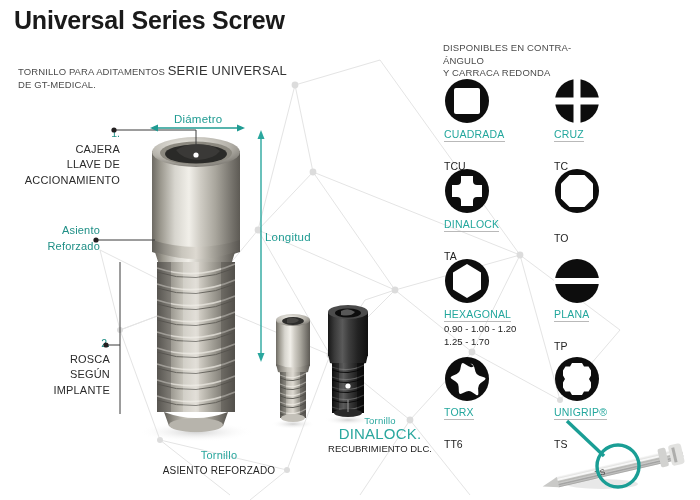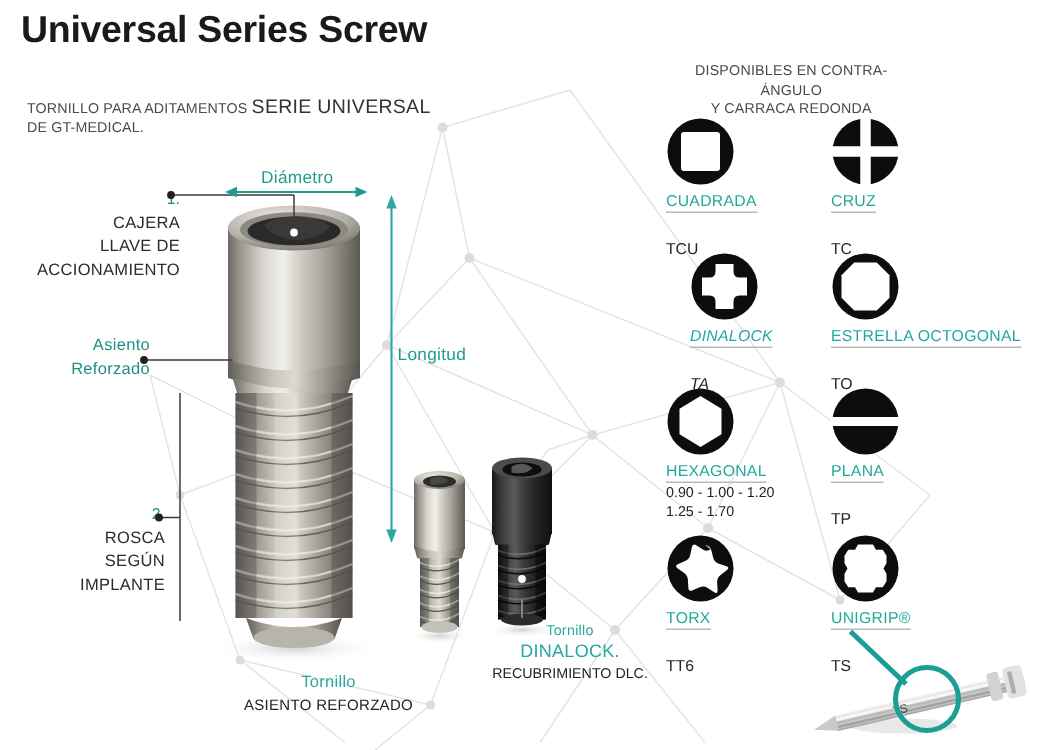--- a/index.html
+++ b/index.html
@@ -48,27 +48,27 @@
   #lbl-diametro { left: 174px; top: 113px; }
   #lbl-longitud { left: 265px; top: 231px; }
 
   
   .caption { position: absolute; text-align: center; line-height: 13px; }
   .caption .t { color: #2aa79e; font-size: 11px; letter-spacing: 0.2px; }
   .caption .b { color: #232323; font-size: 10px; letter-spacing: 0.2px; }
   #cap-left { left: 104px; top: 447px; width: 230px; }
   #cap-right { left: 285px; top: 412px; width: 190px; }
   #cap-right .t { font-size: 9.5px; }
-  #cap-right .b { font-size: 12px; color: #2aa79e; }
+  #cap-right .b { font-size: 15px; color: #2aa79e; }
   #cap-right .b2 { font-size: 9.5px; color: #232323; }
 
   
   .panel-head {
     position: absolute; left: 443px; top: 42px;
-    font-size: 9.5px; line-height: 12.5px; color: #4b4b4b; letter-spacing: 0.15px; text-align: center;
+    font-size: 9.5px; line-height: 12.5px; color: #4b4b4b; letter-spacing: 0.15px;
   }
   .drives { position: absolute; left: 440px; top: 72px; width: 250px; }
   .drive { position: absolute; }
   .drive .name {
     font-size: 10.5px; color: #23a79d; letter-spacing: 0.2px;
     border-bottom: 1.5px solid #b9b9b9; display: inline-block;
     padding-bottom: 1px; line-height: 12px; white-space: nowrap;
   }
   .drive .code { font-size: 10.5px; color: #232323; margin-top: 18px; line-height: 12px; }
   .drive .sizes { font-size: 9.5px; color: #232323; line-height: 11.5px; margin-top: 1px; }
@@ -332,35 +332,34 @@
     <div class="drive" style="left:114px; top:6px;">
       <svg class="icon-wrap" viewBox="0 0 46 46">
         <circle cx="23" cy="23" r="22" fill="#0d0d0d"></circle>
         <rect x="19.5" y="0" width="7" height="46" fill="#ffffff"></rect>
         <rect x="0" y="19.5" width="46" height="7" fill="#ffffff"></rect>
       </svg>
       <div class="name">CRUZ</div>
       <div class="code">TC</div>
     </div>
 
-    <div class="drive" style="left:20px; top:96px;font-style:italic;">
+    <div class="drive" style="left:4px; top:96px;">
       <svg class="icon-wrap" viewBox="0 0 46 46">
         <circle cx="23" cy="23" r="22" fill="#0d0d0d"></circle>
         <path d="M17,8 h12 v5 q0,4 4,4 h5 v12 h-5 q-4,0 -4,4 v5 h-12 v-5 q0,-4 -4,-4 h-5 v-12 h5 q4,0 4,-4 z" fill="#ffffff"></path>
       </svg>
       <div class="name">DINALOCK</div>
       <div class="code">TA</div>
     </div>
 
     <div class="drive" style="left:114px; top:96px;">
       <svg class="icon-wrap" viewBox="0 0 46 46">
         <circle cx="23" cy="23" r="22" fill="#0d0d0d"></circle>
         <polygon points="15.5,7 30.5,7 39,15.5 39,30.5 30.5,39 15.5,39 7,30.5 7,15.5" fill="#ffffff"></polygon>
       </svg>
-      <div class="name">ESTRELLA OCTOGONAL</div>
       <div class="code">TO</div>
     </div>
 
     <div class="drive" style="left:4px; top:186px;">
       <svg class="icon-wrap" viewBox="0 0 46 46">
         <circle cx="23" cy="23" r="22" fill="#0d0d0d"></circle>
         <polygon points="23,6 37,14.5 37,31.5 23,40 9,31.5 9,14.5" fill="#ffffff"></polygon>
       </svg>
       <div class="name">HEXAGONAL</div>
       <div class="sizes">0.90 - 1.00 - 1.20</div>

